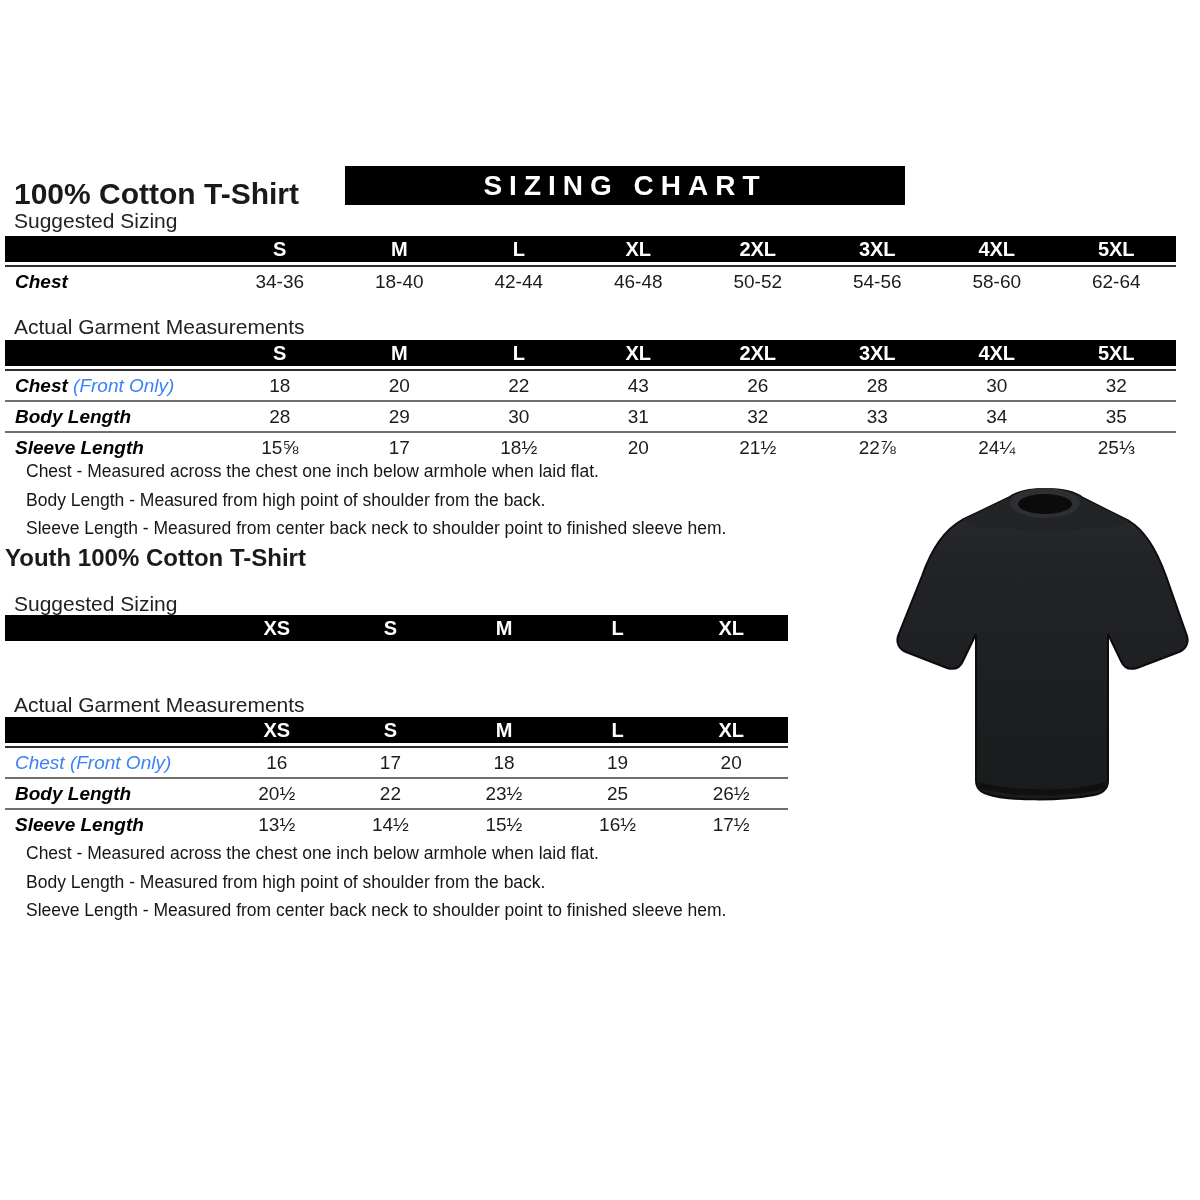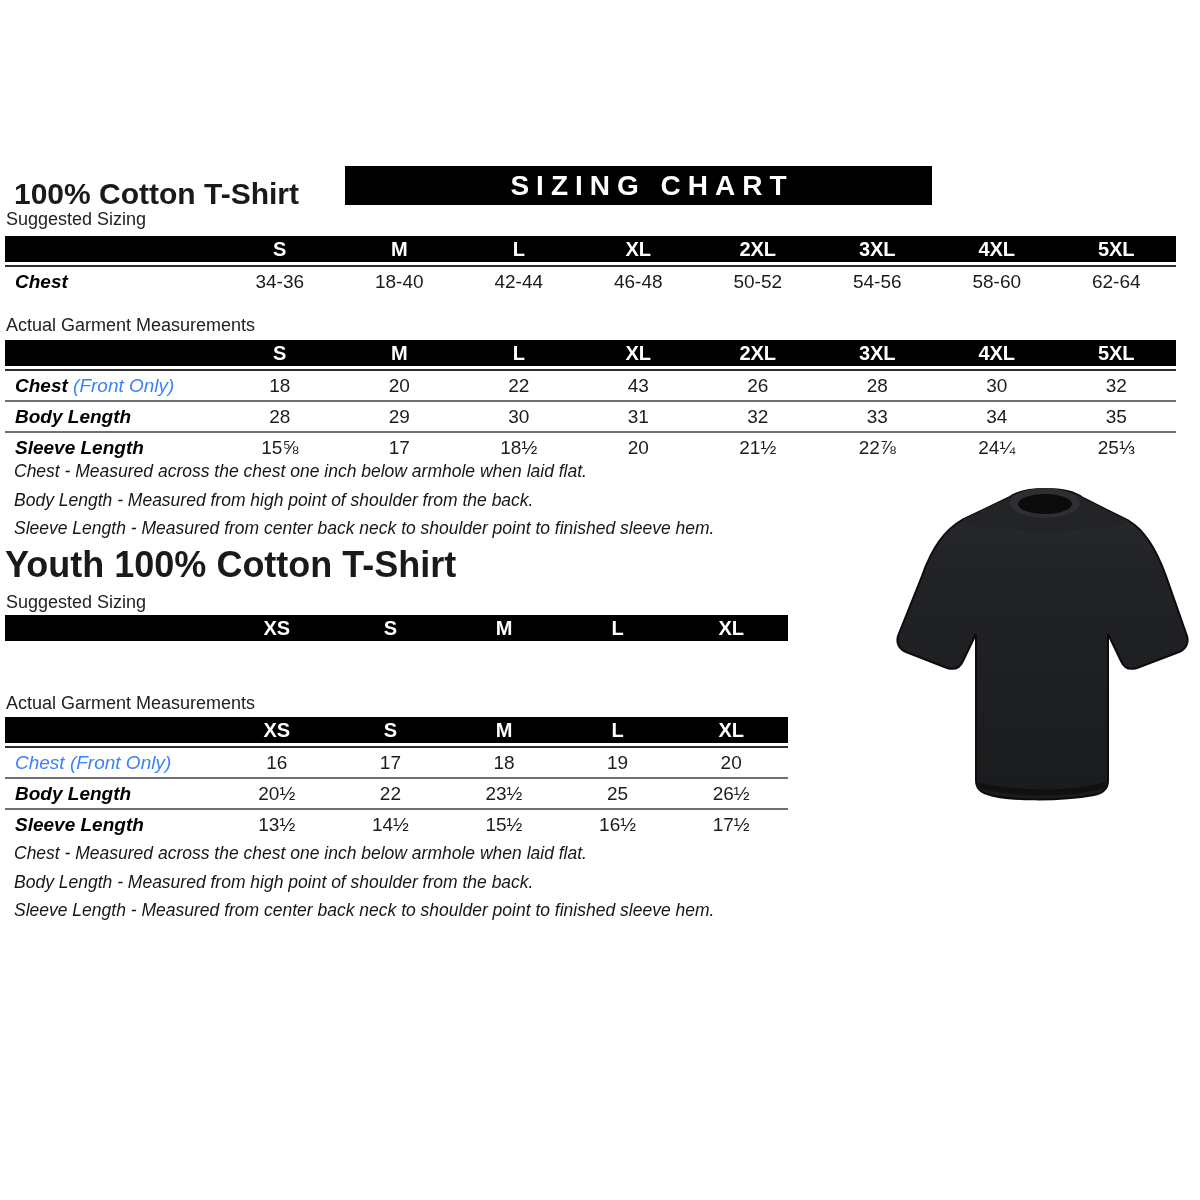--- a/index.html
+++ b/index.html
@@ -5,27 +5,27 @@
   html,body{margin:0;padding:0;}
   body{
     width:1200px;height:1200px;background:#ffffff;position:relative;
     font-family:"Liberation Sans", sans-serif;color:#111;
     -webkit-font-smoothing:antialiased;
   }
   .abs{position:absolute;}
 
   
   .main-title{left:14px;top:177px;font-size:30px;font-weight:bold;color:#1a1a1a;}
-  .youth-title{left:5px;top:544px;font-size:36px;font-weight:bold;color:#1a1a1a;}
+  .youth-title{left:5px;top:544px;font-size:24px;font-weight:bold;color:#1a1a1a;}
   .banner{
     left:345px;top:166px;width:560px;height:39px;background:#000;
     display:flex;align-items:center;justify-content:center;
-    color:#fff;font-size:28px;font-weight:900;letter-spacing:7px;padding-left:27px;
+    color:#fff;font-size:28px;font-weight:900;letter-spacing:7px;
   }
-  .section-label{font-size:18px;color:#222;}
+  .section-label{font-size:21px;color:#222;margin-left:8px;}
   .lbl-sug1{left:6px;top:209px;}
   .lbl-act1{left:6px;top:315px;}
   .lbl-sug2{left:6px;top:592px;}
   .lbl-act2{left:6px;top:693px;}
 
   
   .tbl{position:absolute;}
   .t1{left:5px;top:236px;width:1171px;}
   .t2{left:5px;top:340px;width:1171px;}
   .t3{left:5px;top:615px;width:783px;}
@@ -36,21 +36,21 @@
   }
   .tbody{margin-top:3px;border-top:2px solid #2e2e2e;}
   .trow{display:flex;align-items:center;height:29px;font-size:19px;color:#1c1c1c;}
   .trow + .trow{border-top:2px solid #6f6f6f;}
   .cell{flex:1;text-align:center;}
   .cell.label{flex:0 0 205px;text-align:left;padding-left:10px;font-style:italic;}
   .lbl-b{font-weight:bold;color:#000;}
   .lbl-n{font-weight:normal;color:#3b82f6;}
 
   
-  .notes{left:14px;font-size:17.5px;line-height:28.5px;color:#161616;font-style:italic;}
+  .notes{left:26px;font-size:17.5px;line-height:28.5px;color:#161616;}
   .notes-1{top:457px;}
   .notes-2{top:839px;}
 
   
   .tee{left:893px;top:476px;width:305px;height:340px;}
 </style>
 </head>
 <body>
 
 <div class="abs main-title">100% Cotton T-Shirt</div>

